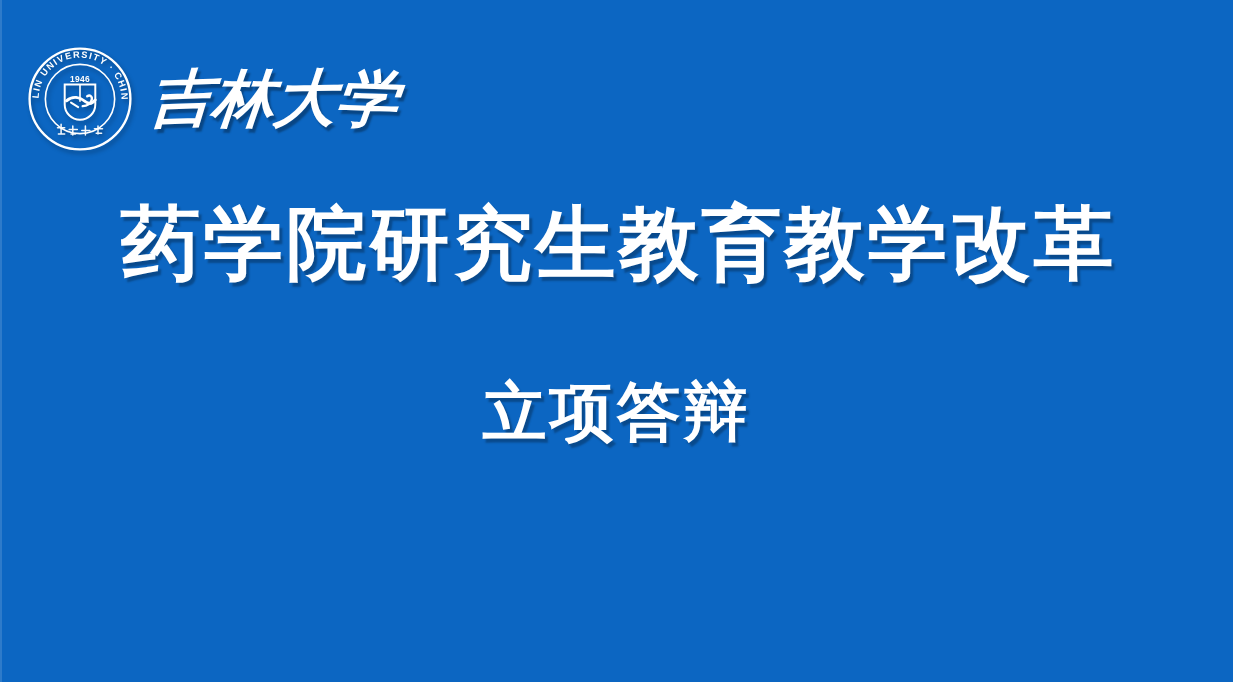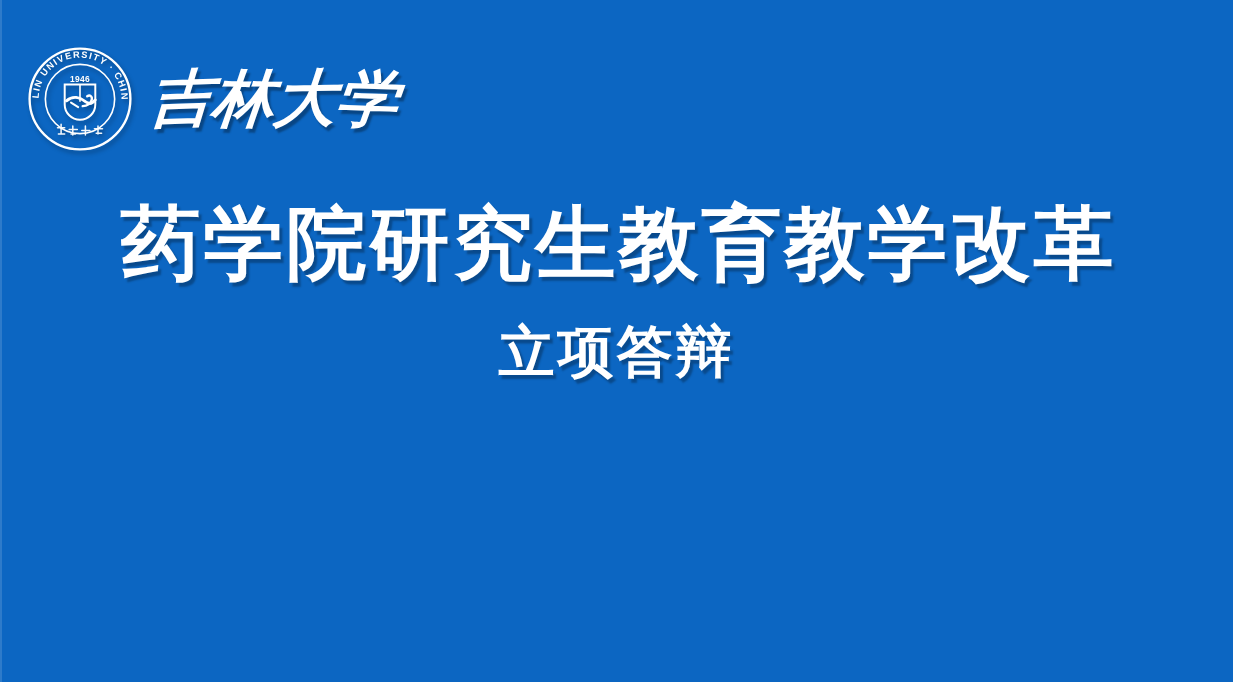--- a/index.html
+++ b/index.html
@@ -106,23 +106,23 @@
     text-shadow: 3px 4px 2px rgba(0,0,0,0.28);
   }
 
   .title-line-1 {
     font-size: 80px;
     letter-spacing: 3px;
     padding: 8px 0 0 4px;
   }
 
   .title-line-2 {
-    font-size: 56px;
+    font-size: 64px;
     letter-spacing: 3px;
-    margin-top: 40px;
+    margin-top: 96px;
   }
 </style>
 </head>
 <body>
 
 <div class="slide">
 
   <div class="slide-edge-left"></div>
 
   <div class="logo-lockup">

